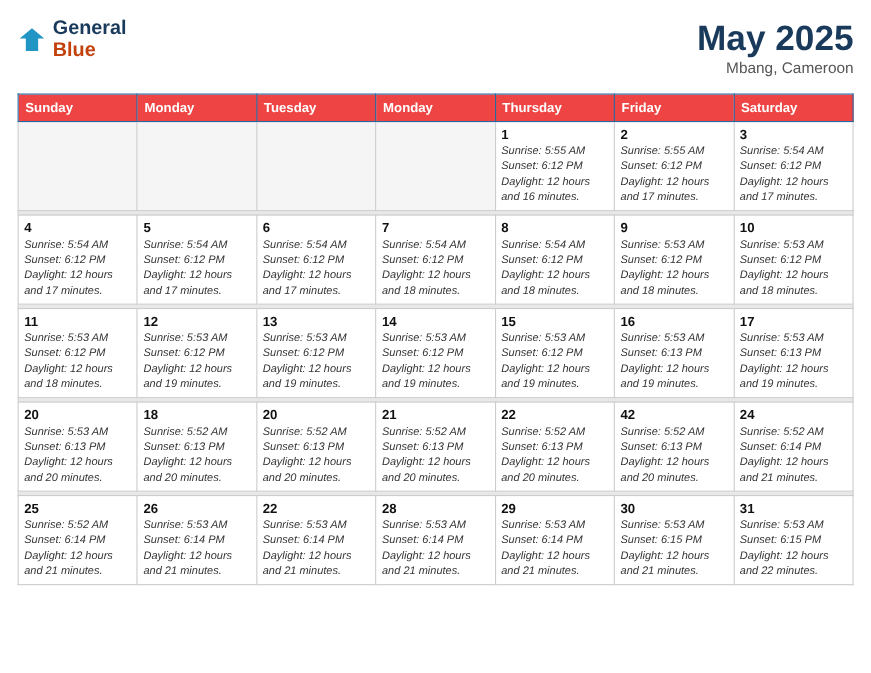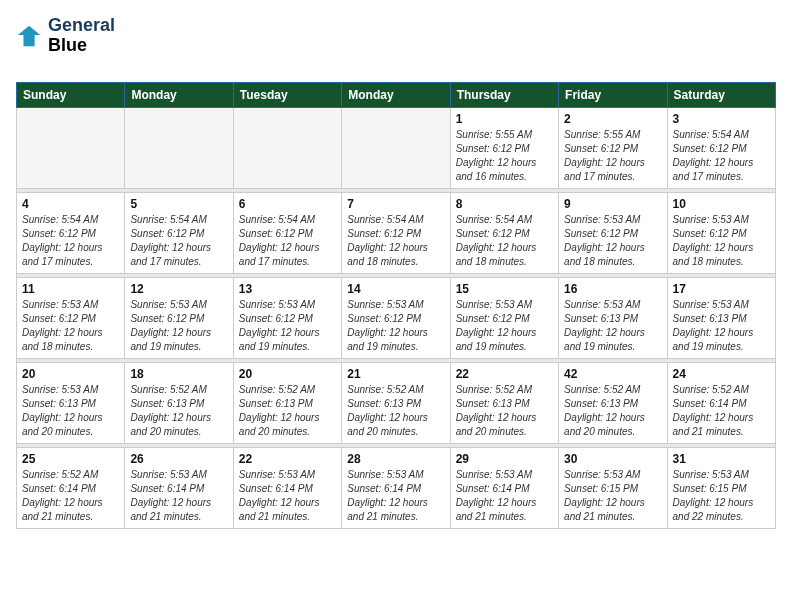--- a/index.html
+++ b/index.html
@@ -7,35 +7,35 @@
       font-family: Arial, sans-serif;
       background: #fff;
       width: 792px;
       min-height: 612px;
       padding: 16px;
     }
     .header {
       display: flex;
       justify-content: space-between;
       align-items: flex-start;
-      margin-bottom: 26px;
+      margin-bottom: 16px;
     }
     .logo {
       display: flex;
       align-items: center;
       gap: 4px;
     }
     .logo-text {
       font-size: 18px;
       font-weight: bold;
       color: #1a3a5c;
       line-height: 1.1;
     }
     .logo-text span {
-      color: #000000;
+      color: #c2410c;
     }
     .logo-icon {
       width: 28px;
       height: 28px;
     }
     .title-block {
       text-align: right;
     }
     .title-block .month-year {
       font-size: 32px;
@@ -45,21 +45,21 @@
     .title-block .location {
       font-size: 14px;
       color: #555;
     }
     .calendar {
       width: 100%;
       border-collapse: collapse;
       border: 1px solid #ccc;
     }
     .calendar th {
-      background-color: #14532d;
+      background-color: #ef4444;
       color: #fff;
       text-align: left;
       padding: 5px 6px;
       font-size: 12px;
       font-weight: bold;
       border: 1px solid #2668a0;
     }
     .calendar td {
       border: 1px solid #ccc;
       vertical-align: top;
@@ -96,20 +96,24 @@
 <div class="header">
   <div class="logo">
     <svg class="logo-icon" viewBox="0 0 30 30" xmlns="http://www.w3.org/2000/svg">
       <polygon points="14,4 26,14 20,14 20,26 8,26 8,14 2,14" fill="#2196c4"></polygon>
     </svg>
     <div class="logo-text">
       <div>General</div>
       <div><span>Blue</span></div>
     </div>
   </div>
+  <div class="title-block">
+    <div class="month-year">May 2025</div>
+    <div class="location">Mbang, Cameroon</div>
+  </div>
 </div>
 
 <table class="calendar">
   <thead>
     <tr>
 
     <th>Sunday</th>
         <th>Monday</th>
         <th>Tuesday</th>
         <th>Monday</th>

